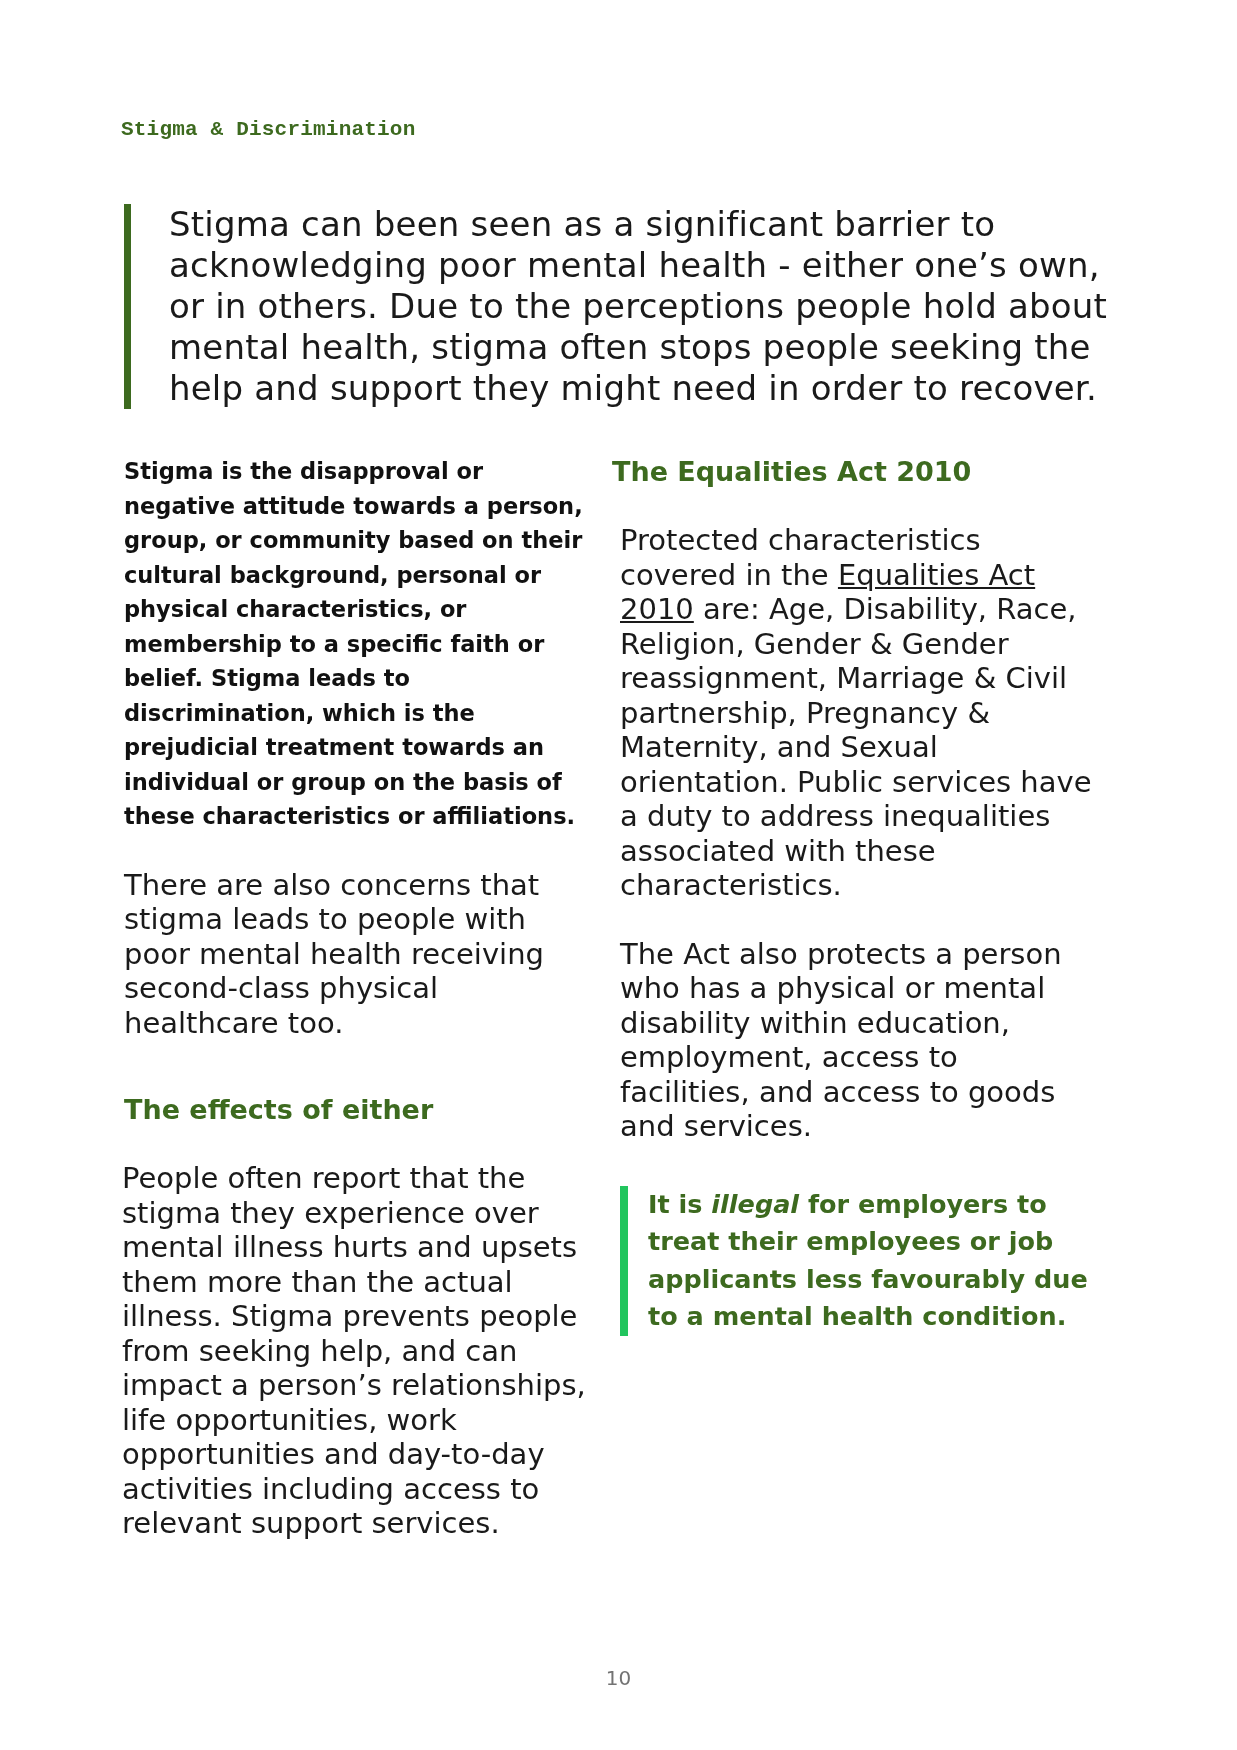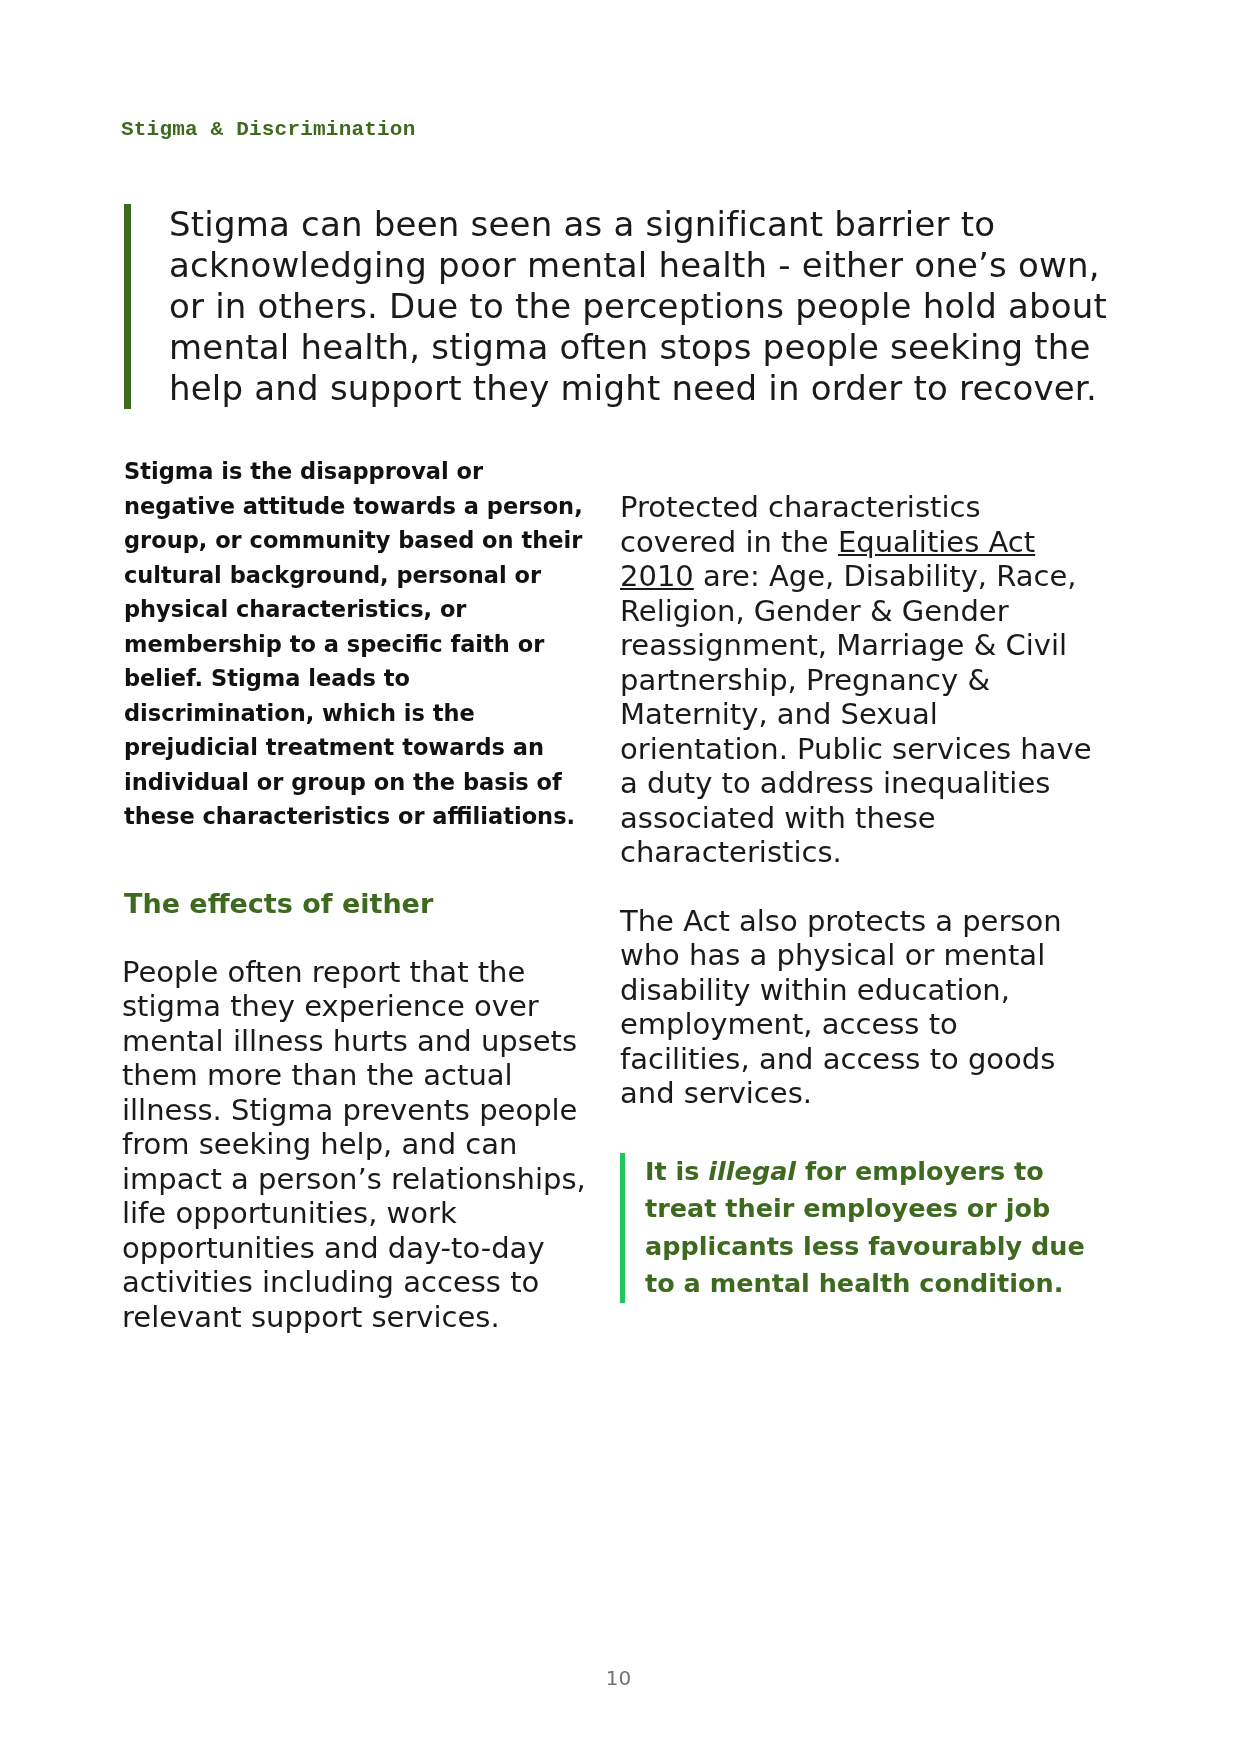--- a/index.html
+++ b/index.html
@@ -30,21 +30,21 @@
     .para {
       margin: 0; font-family: "DejaVu Sans", sans-serif; font-size: 29px;
       line-height: 34.5px; color: #1a1a1a;
     }
     .h2 {
       margin: 0; font-family: "DejaVu Sans", sans-serif; font-weight: bold;
       font-size: 27px; color: #3d6a1f;
     }
     .link { text-decoration: underline; color: #1a1a1a; cursor: pointer; }
     .callout {
-      border-left: 5px solid #22c55e; padding-left: 20px;
+      border-left: 8px solid #22c55e; padding-left: 20px;
     }
     .callout p {
       margin: 0; font-family: "DejaVu Sans", sans-serif; font-weight: bold;
       font-size: 25.5px; line-height: 37.5px; color: #3d6a1f;
     }
     .page-number {
       position: absolute; top: 1666px; left: 0; width: 1237px; text-align: center;
       font-family: "DejaVu Sans", sans-serif; font-size: 20px; color: #737373;
     }
   </style>
@@ -52,25 +52,27 @@
 <body>
 
 <h1 class="title">Stigma &amp; Discrimination</h1>
 
 <div class="intro">
   <p>Stigma can been seen as a significant barrier to acknowledging poor mental health -  either one’s own, or in others. Due to the perceptions people hold about mental health, stigma often stops people seeking the help and support they might need in order to recover.</p>
 </div>
 
 <div class="col-left">
   <p class="bold-para">Stigma is the disapproval or negative attitude towards a person, group, or community based on their cultural background, personal or physical characteristics, or membership to a specific faith or belief. Stigma leads to discrimination, which is the prejudicial treatment towards an individual or group on the basis of these characteristics or affiliations.</p>
+  <p class="para" style="margin-top:34px;">There are also concerns that stigma leads to people with poor mental health receiving second-class physical healthcare too.</p>
   <h2 class="h2" style="margin-top:54px;">The effects of either</h2>
   <p class="para" style="margin-top:36px; margin-left:-2px;">People often report that the stigma they experience over mental illness hurts and upsets them more than the actual illness. Stigma prevents people from seeking help, and can impact a person’s relationships, life opportunities, work opportunities and day-to-day activities including access to relevant support services.</p>
 </div>
 
 <div class="col-right">
+  <h2 class="h2" style="margin-top:2px;">The Equalities Act 2010</h2>
   <p class="para" style="margin-top:36px; margin-left:8px;"><span>Protected characteristics covered in the </span><span class="link">Equalities Act 2010</span><span> are: Age, Disability, Race, Religion, Gender &amp; Gender reassignment, Marriage &amp; Civil partnership, Pregnancy &amp; Maternity, and Sexual orientation. Public services have a duty to address inequalities associated with these characteristics.</span></p>
   <p class="para" style="margin-top:34px; margin-left:8px;">The Act also protects a person who has a physical or mental disability within education, employment, access to facilities,  and access to goods and services.</p>
   <div class="callout" style="margin-top:42px; margin-left:8px;">
     <p><span>It is </span><em>illegal</em><span> for employers to treat their employees or job applicants less favourably due to a mental health condition.</span></p>
   </div>
 </div>
 
 <div class="page-number">10</div>
 
 </body></html>

